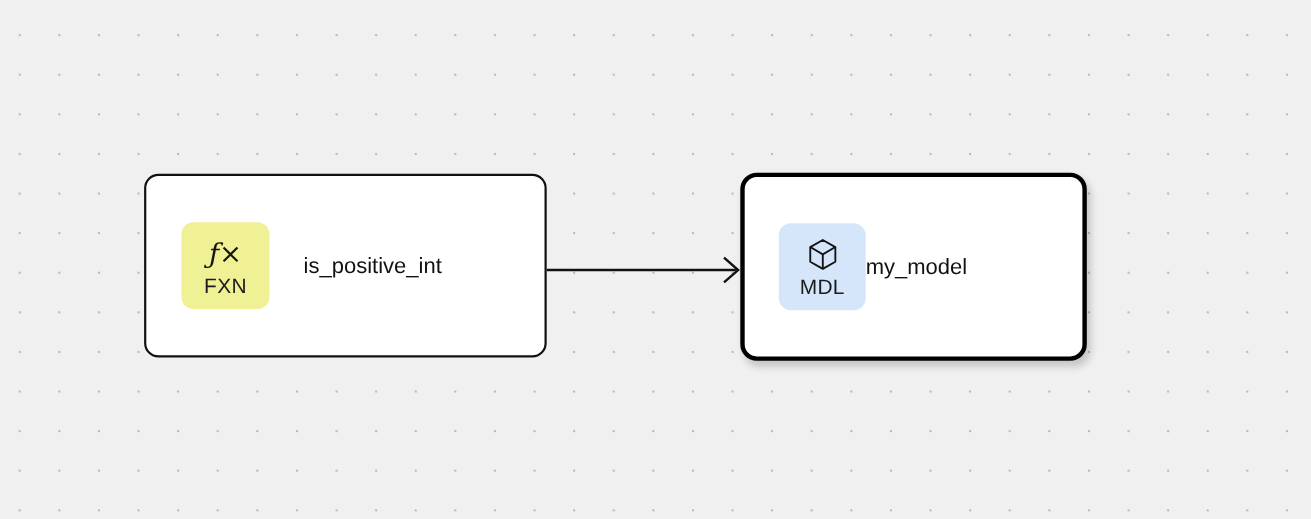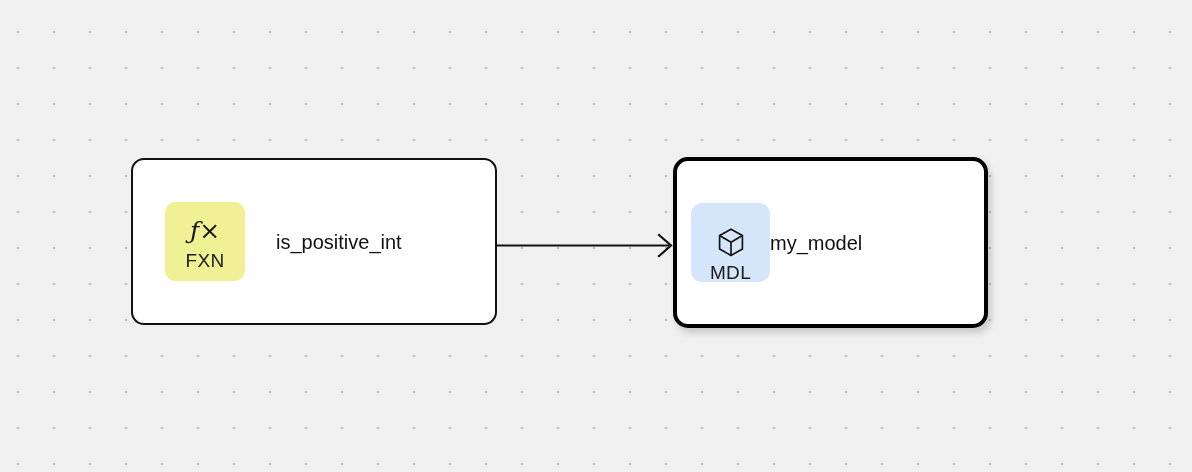--- a/index.html
+++ b/index.html
@@ -66,25 +66,24 @@
   }
 
   .badge-fxn {
     margin-left: 32px;
     width: 80px;
     height: 79px;
     background: #f0f095;
   }
 
   .badge-mdl {
-    margin-left: 14px;
+    margin-left: 31px;
     width: 79px;
     height: 79px;
     background: #d6e6fa;
-    justify-content: flex-end;
   }
 
   .badge-glyph {
     display: flex;
     align-items: center;
     justify-content: center;
     height: 34px;
     line-height: 1;
   }
 

